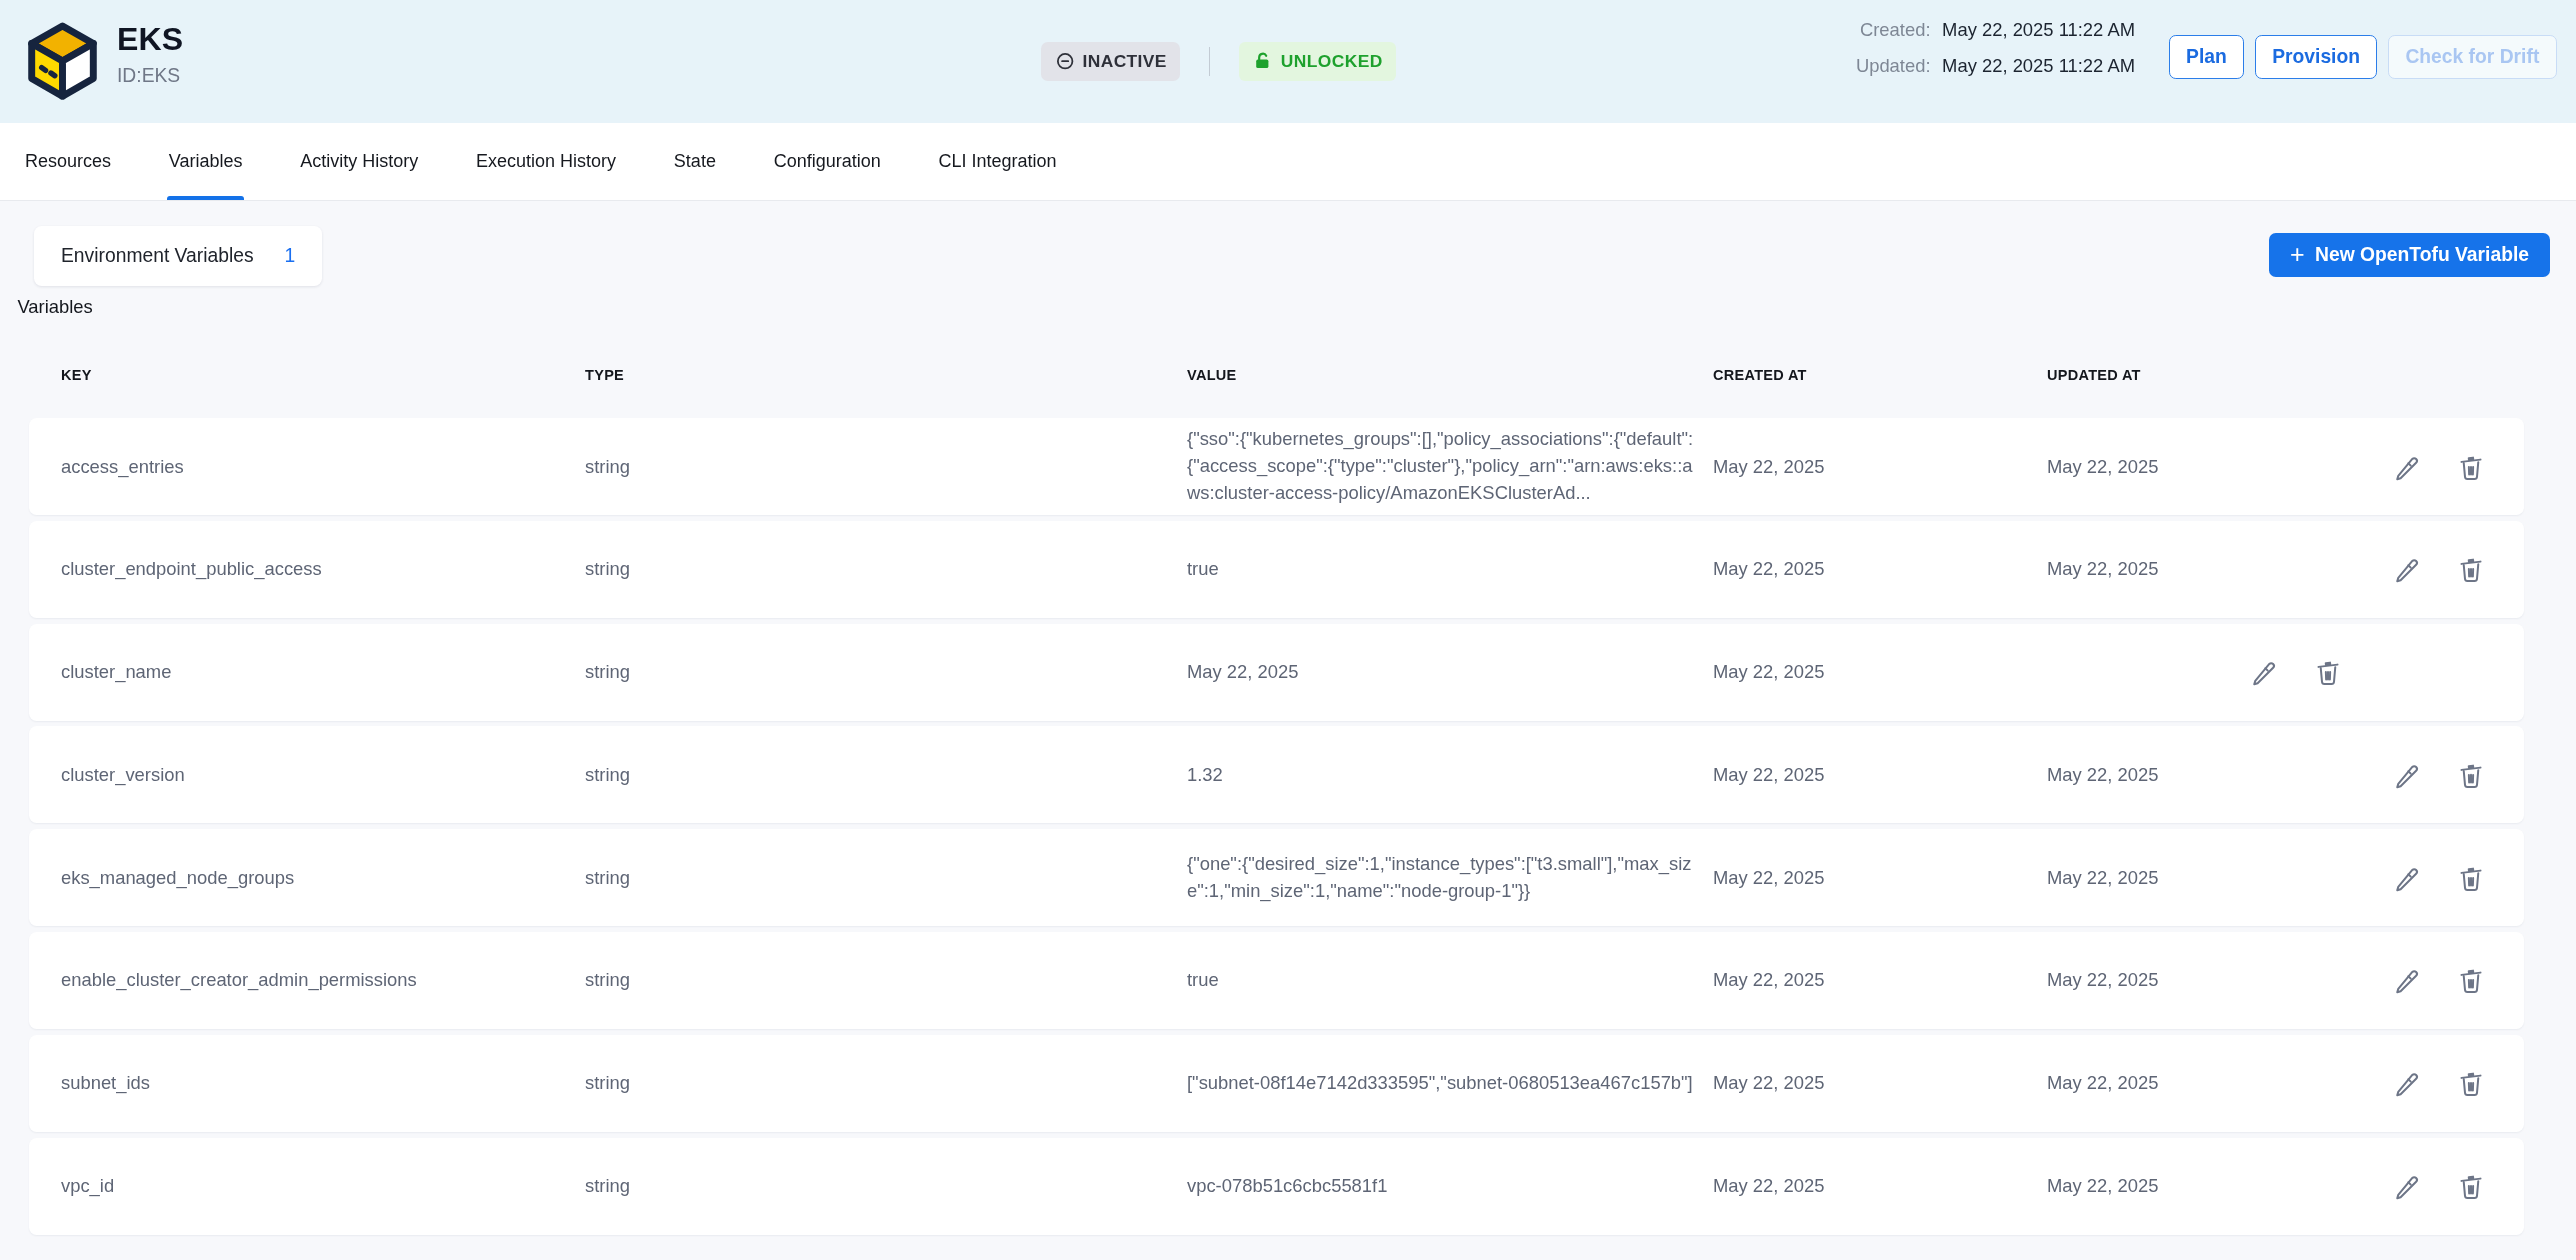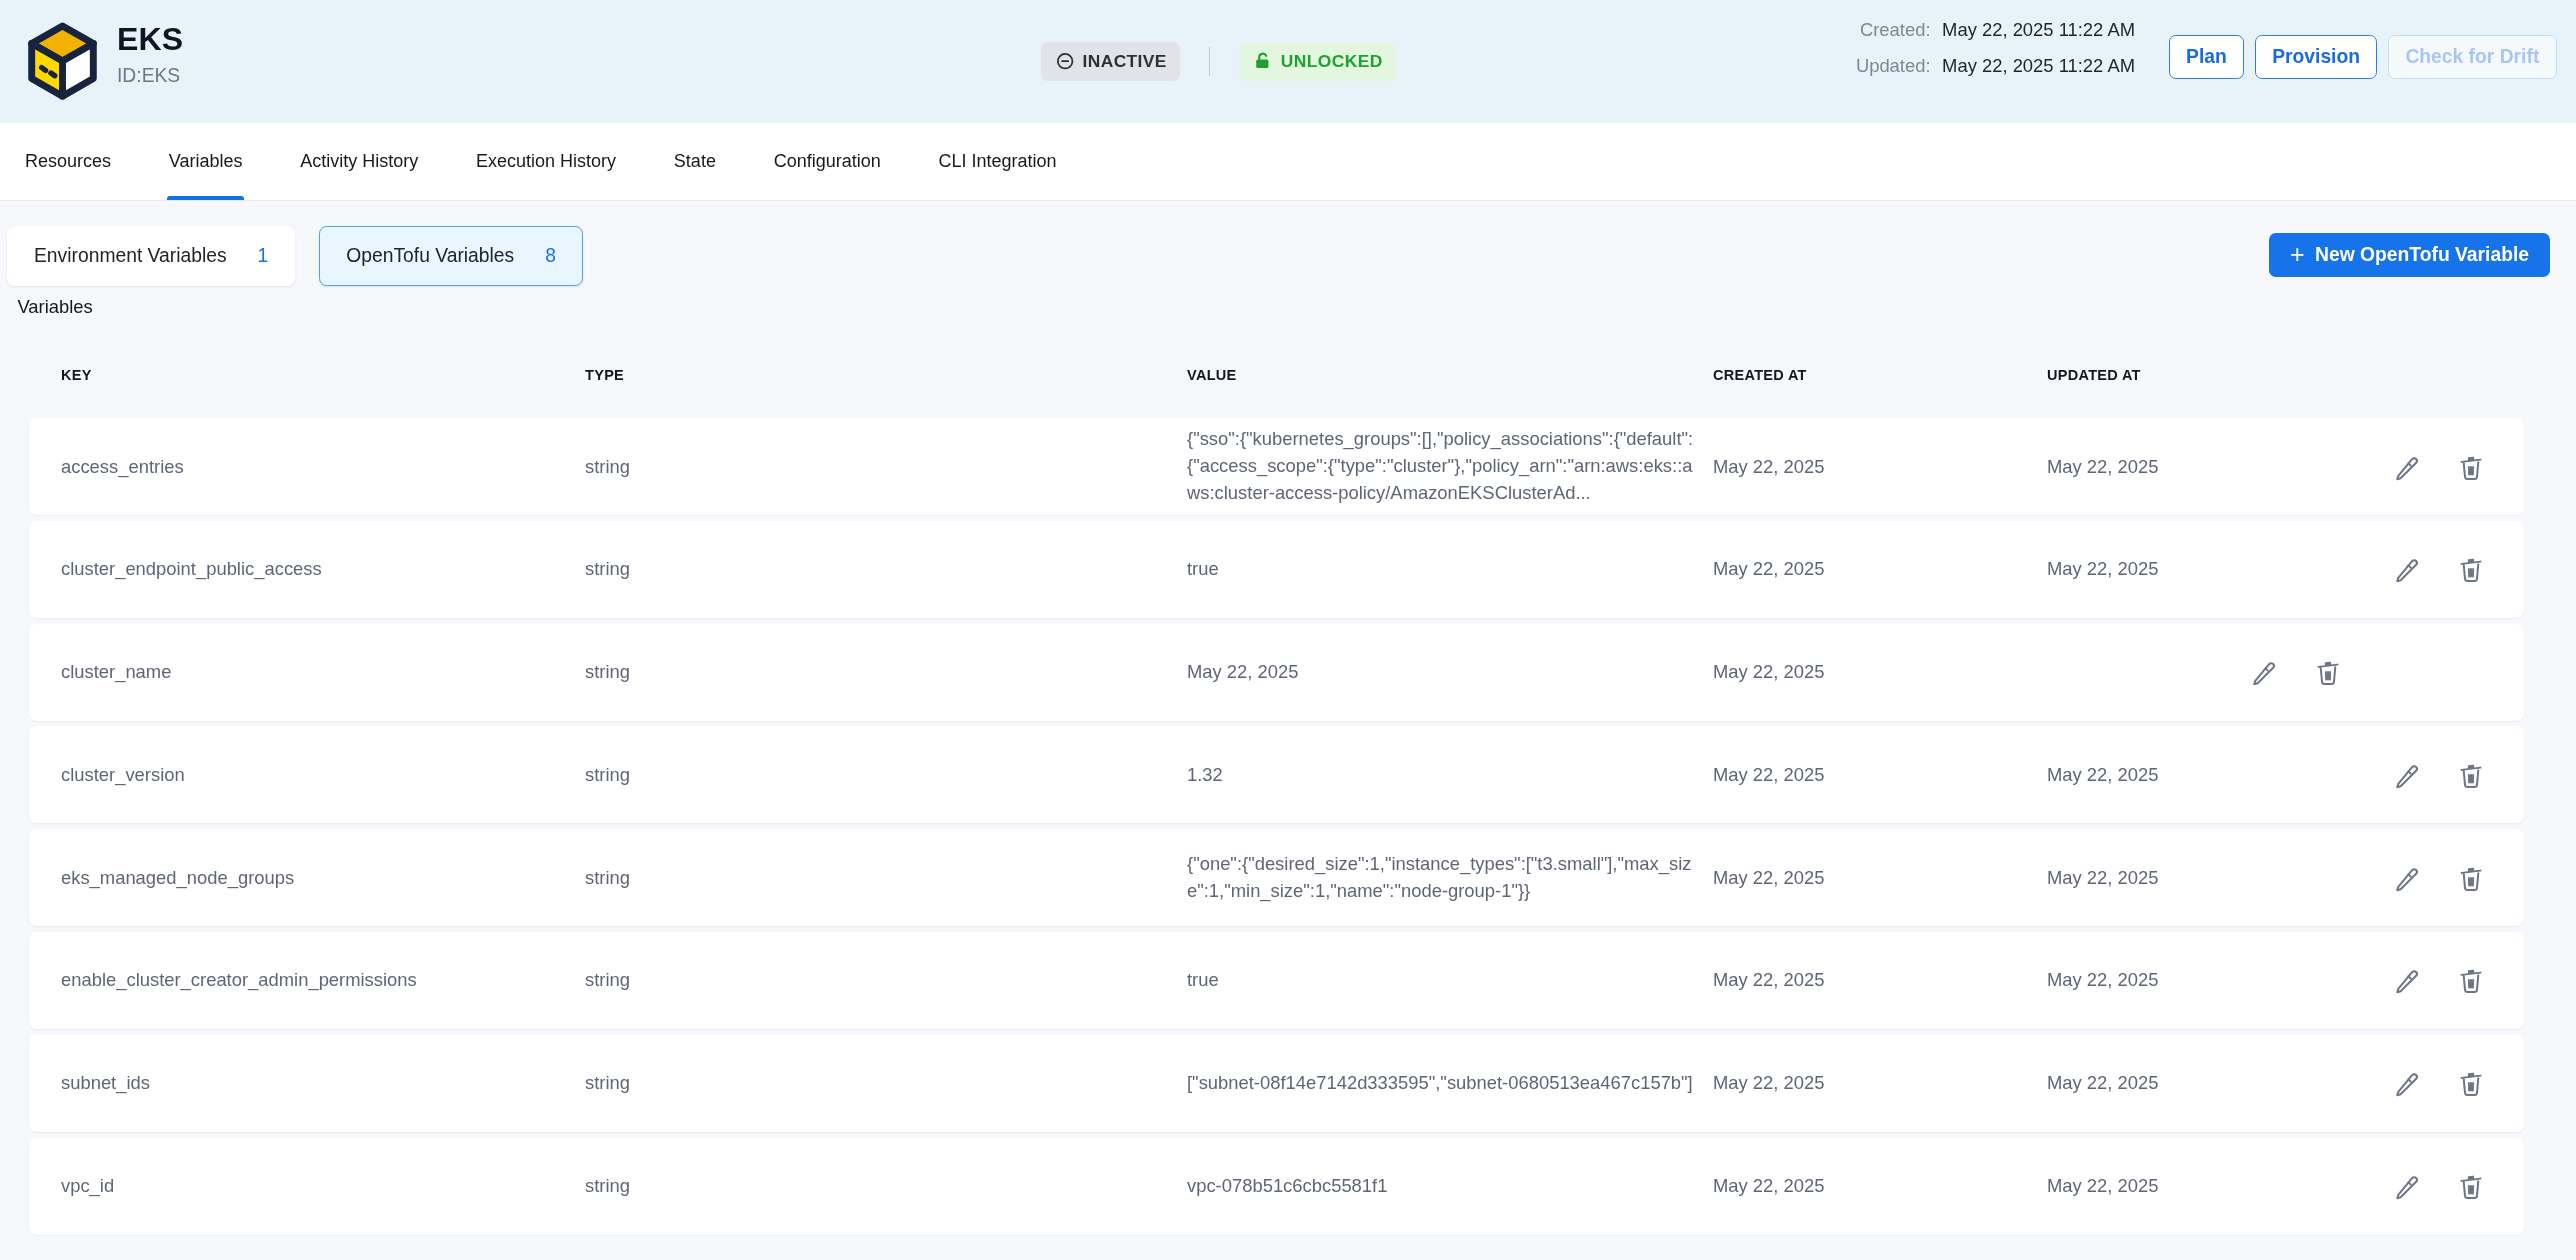--- a/index.html
+++ b/index.html
@@ -54,21 +54,21 @@
   .tab {
     display: flex; align-items: center; font-size: 18px; color: #16191f;
     position: relative; cursor: pointer; padding: 0 1.9px;
   }
   .tab.active::after {
     content: ""; position: absolute; left: 0; right: 0; bottom: 0; height: 3.9px;
     background: #1371e8; border-radius: 2.9px 2.9px 0 0;
   }
 
   
-  .subtabs { position: absolute; top: 226px; left: 7px; display: flex; gap: 24px; }
+  .subtabs { position: absolute; top: 226px; left: 34px; display: flex; gap: 16px; }
   .subtab {
     height: 60px; border-radius: 7.7px; background: #ffffff;
     display: flex; align-items: center; padding: 0 26px; gap: 31px;
     font-size: 19.3px; color: #20242c; cursor: pointer;
     box-shadow: 0 1px 2.9px rgba(20,30,60,0.10); border: 1.5px solid rgba(0,0,0,0);
   }
   .subtab.selected { background: #e9f6fd; border-color: #49a4eb; }
   .subtab .count { color: #1a6ff0; }
 
   .btn-primary {
@@ -166,24 +166,20 @@
   <div class="tab">State</div>
   <div class="tab">Configuration</div>
   <div class="tab">CLI Integration</div>
 </div>
 
 <div class="subtabs">
   <div class="subtab">
     <span>Environment Variables</span>
     <span class="count">1</span>
   </div>
-  <div class="subtab selected">
-    <span>OpenTofu Variables</span>
-    <span class="count">8</span>
-  </div>
 </div>
 
 <button class="btn-primary">
   <span class="plus">+</span>
   <span>New OpenTofu Variable</span>
 </button>
 
 <div class="section-title">Variables</div>
 
 <div class="table-head grid-cols">

